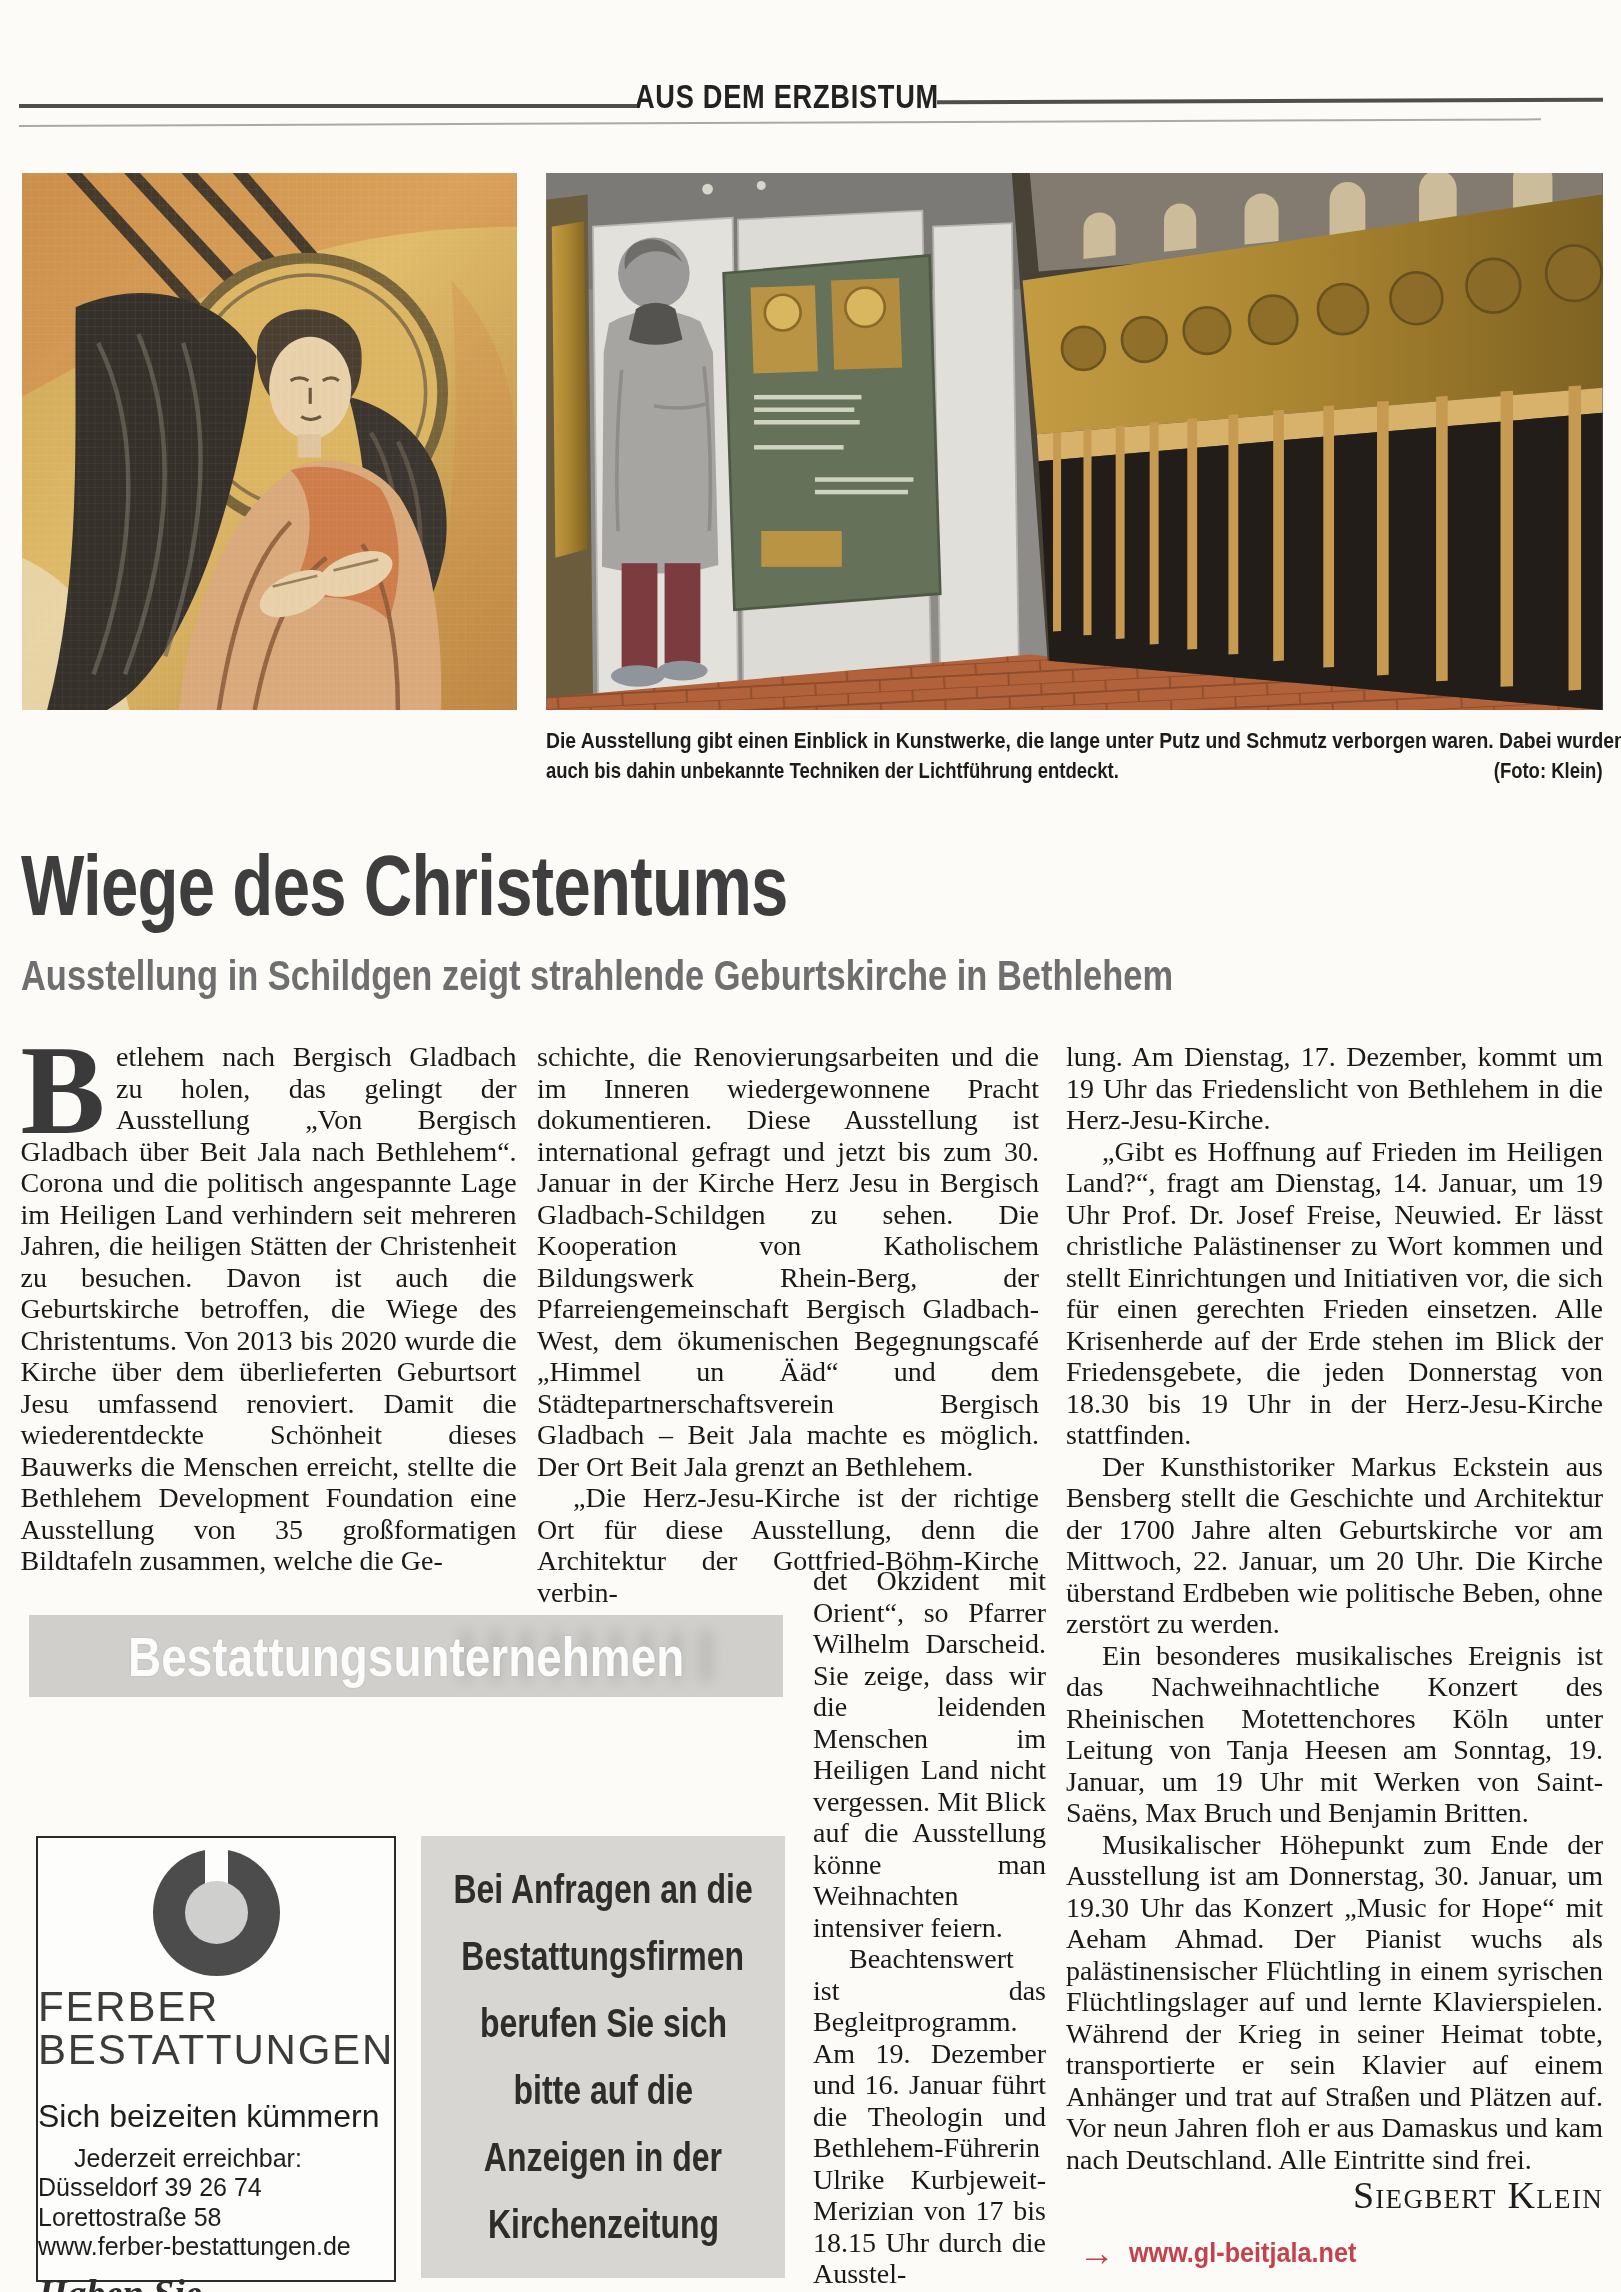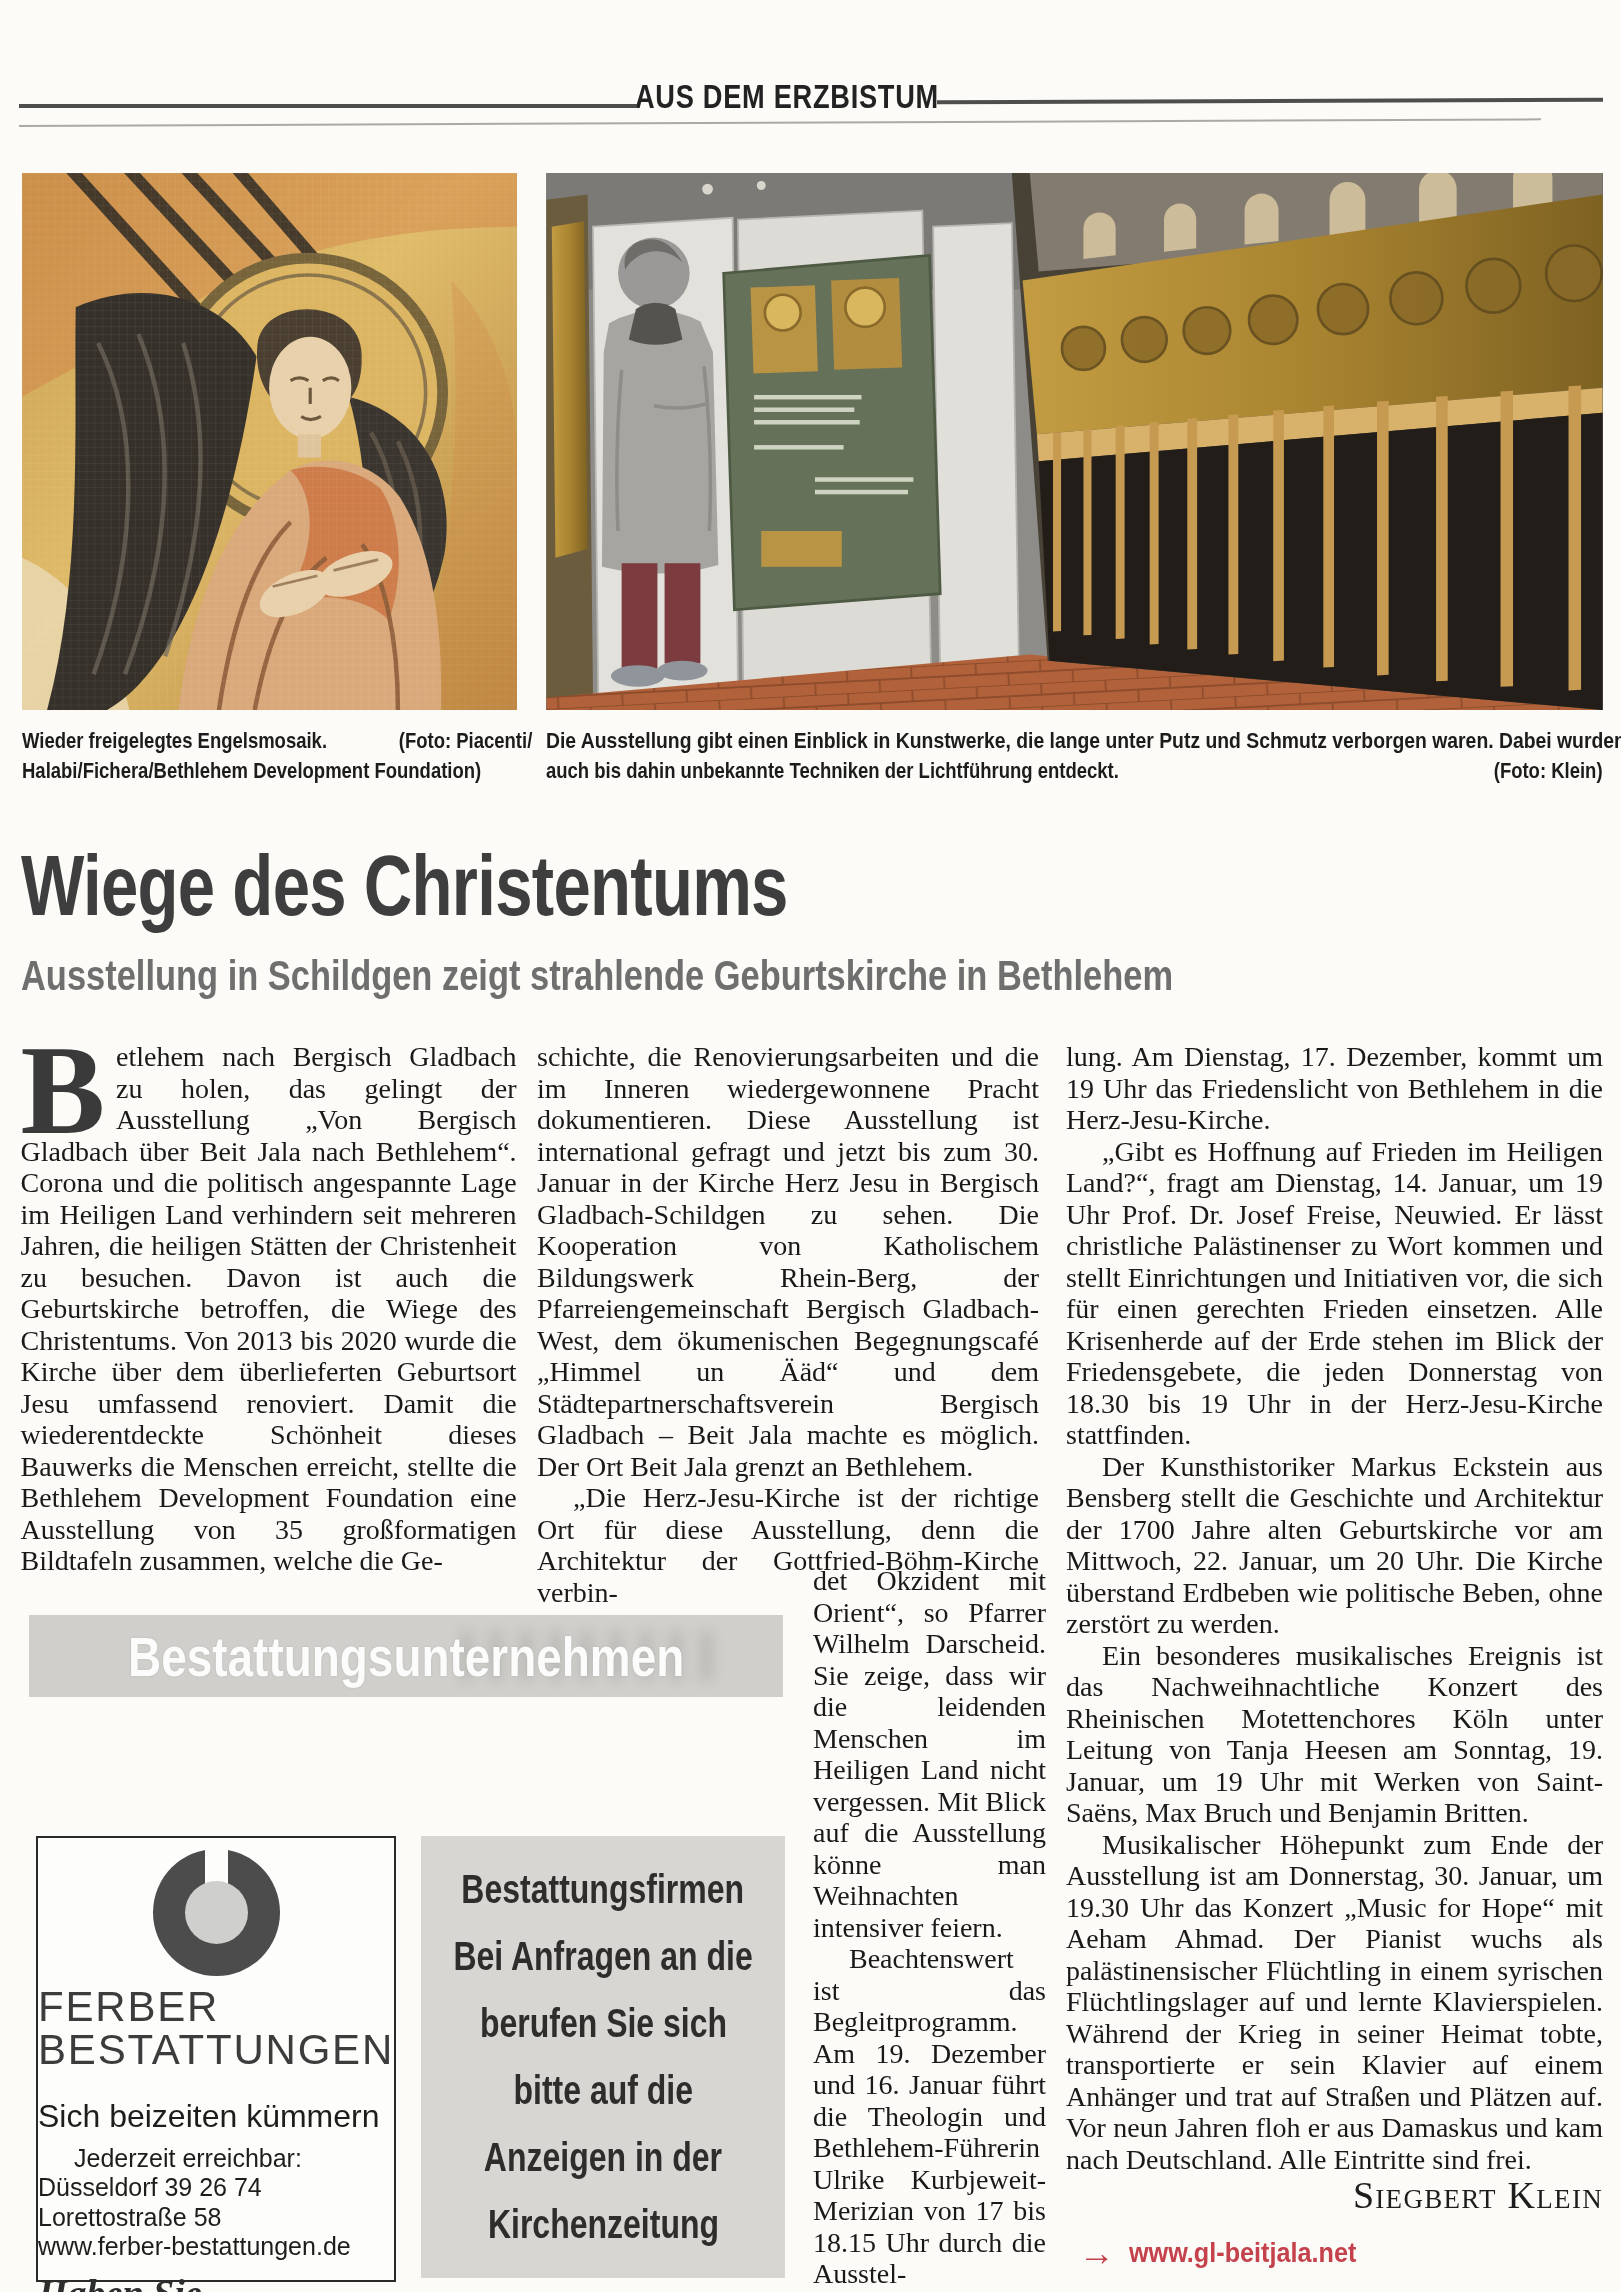--- a/index.html
+++ b/index.html
@@ -244,27 +244,20 @@
           <rect x="868" y="306" width="12" height="292" transform="skewY(-3)"></rect>
           <rect x="928" y="304" width="13" height="306" transform="skewY(-3)"></rect>
           <rect x="994" y="302" width="13" height="318" transform="skewY(-3)"></rect>
           <rect x="1066" y="300" width="14" height="330" transform="skewY(-3)"></rect>
           <rect x="1142" y="298" width="14" height="340" transform="skewY(-3)"></rect>
         </g>
       </g>
     </svg>
   </div>
 
-  <div class="cap" style="left:22.4px;top:727px;width:495px;">
-    <div class="cap-row">
-      <span class="condl">Wieder freigelegtes Engelsmosaik.</span>
-      <span class="condr">(Foto: Piacenti/</span>
-    </div>
-    <div><span class="condl">Halabi/Fichera/Bethlehem Development Foundation)</span></div>
-  </div>
   <div class="cap" style="left:546px;top:727px;width:1057px;">
     <div><span class="condl" style="transform:scaleX(.9);">Die Ausstellung gibt einen Einblick in Kunstwerke, die lange unter Putz und Schmutz verborgen waren. Dabei wurden</span></div>
     <div class="cap-row">
       <span class="condl">auch bis dahin unbekannte Techniken der Lichtführung entdeckt.</span>
       <span class="condr">(Foto: Klein)</span>
     </div>
   </div>
 
   <div class="headline">
     <span>Wiege des Christentums</span>
@@ -318,22 +311,22 @@
     <div class="ferber-slogan">Sich beizeiten kümmern</div>
     <div class="ferber-detail" style="margin-top:9px;margin-left:36px;">Jederzeit erreichbar:</div>
     <div class="ferber-detail">Düsseldorf 39 26 74</div>
     <div class="ferber-detail">Lorettostraße 58</div>
     <div class="ferber-detail">www.ferber-bestattungen.de</div>
     <div class="ferber-script" style="margin-top:10.7px;">Haben Sie ...</div>
 
   </div>
 
   <div class="notice">
+    <div><span>Bei Anfragen an die</span></div>
     <div><span>Bestattungsfirmen</span></div>
-    <div><span>Bei Anfragen an die</span></div>
     <div><span>berufen Sie sich</span></div>
     <div><span>bitte auf die</span></div>
     <div><span>Anzeigen in der</span></div>
     <div><span>Kirchenzeitung</span></div>
   </div>
 
 </div>
 
 
 </body></html>

